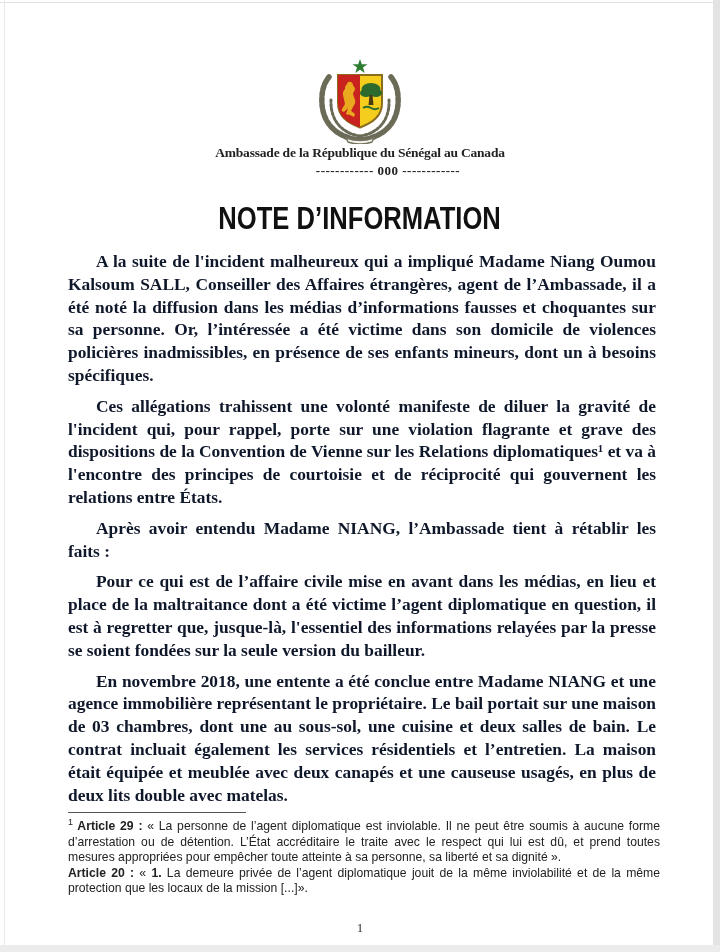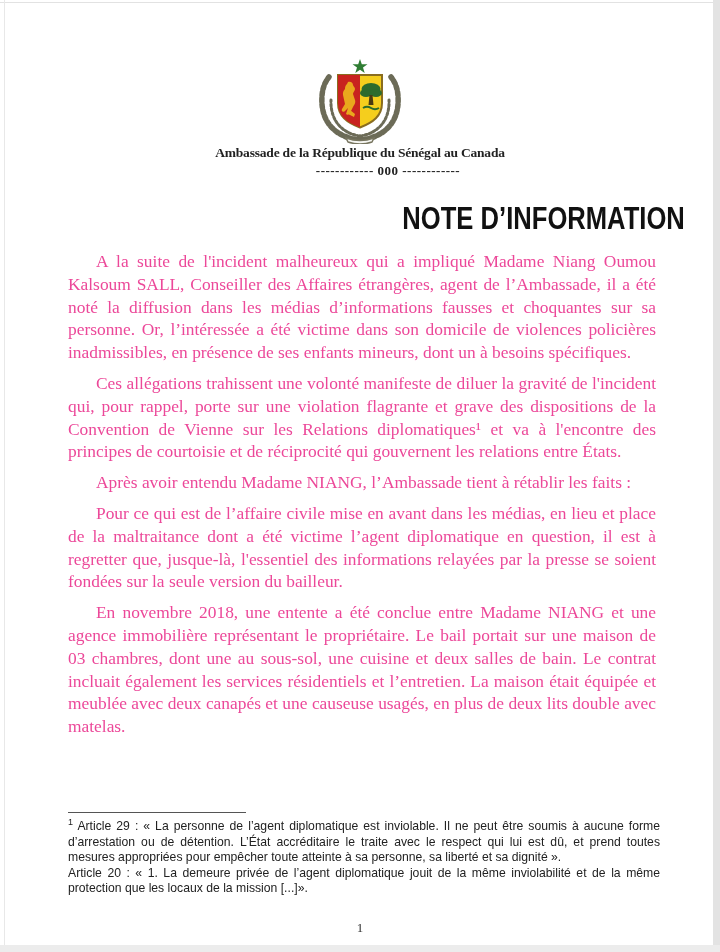--- a/index.html
+++ b/index.html
@@ -38,56 +38,57 @@
   .sep-line{
     position:absolute;top:163px;left:0;width:720px;
     text-align:center;
     font-weight:bold;
     font-size:13px;
     letter-spacing:0.5px;
     color:#222;
     padding-left:28px;
   }
   .doc-title-wrap{
-    position:absolute;top:200px;left:0;width:720px;text-align:right;
+    position:absolute;top:200px;left:0;width:720px;text-align:center;
   }
   .doc-title{
     display:inline-block;
     font-family:"Liberation Sans", sans-serif;
     font-weight:bold;
     font-size:32px;
     color:#111;
     transform:scaleX(0.80);
     transform-origin:center;
     white-space:nowrap;
   }
   .content{
     position:absolute;top:250px;left:68px;width:588px;
   }
   .content p{
     margin:0 0 8px 0;
     font-size:17.4px;
     line-height:22.8px;
     text-align:justify;
     text-indent:28px;
-    color:#ec4899;
+    color:#0f172a;
+    font-weight:bold;
   }
   .footnote-sep{
     position:absolute;top:812px;left:68px;width:178px;height:1px;background:#555;
   }
   .footnotes{
     position:absolute;top:819px;left:68px;width:592px;
     font-family:"Liberation Sans", sans-serif;
     font-size:12.2px;
     line-height:15.6px;
     text-align:justify;
     color:#222;
   }
   .footnotes .fn{margin:0;}
-  .footnotes .fn-label{font-weight:normal;}
+  .footnotes .fn-label{font-weight:bold;}
   .footnotes sup{font-size:9px;line-height:0;}
   .page-number{
     position:absolute;top:920px;left:0;width:720px;
     text-align:center;
     font-size:13px;
     color:#333;
   }
 </style>
 </head>
 <body>

